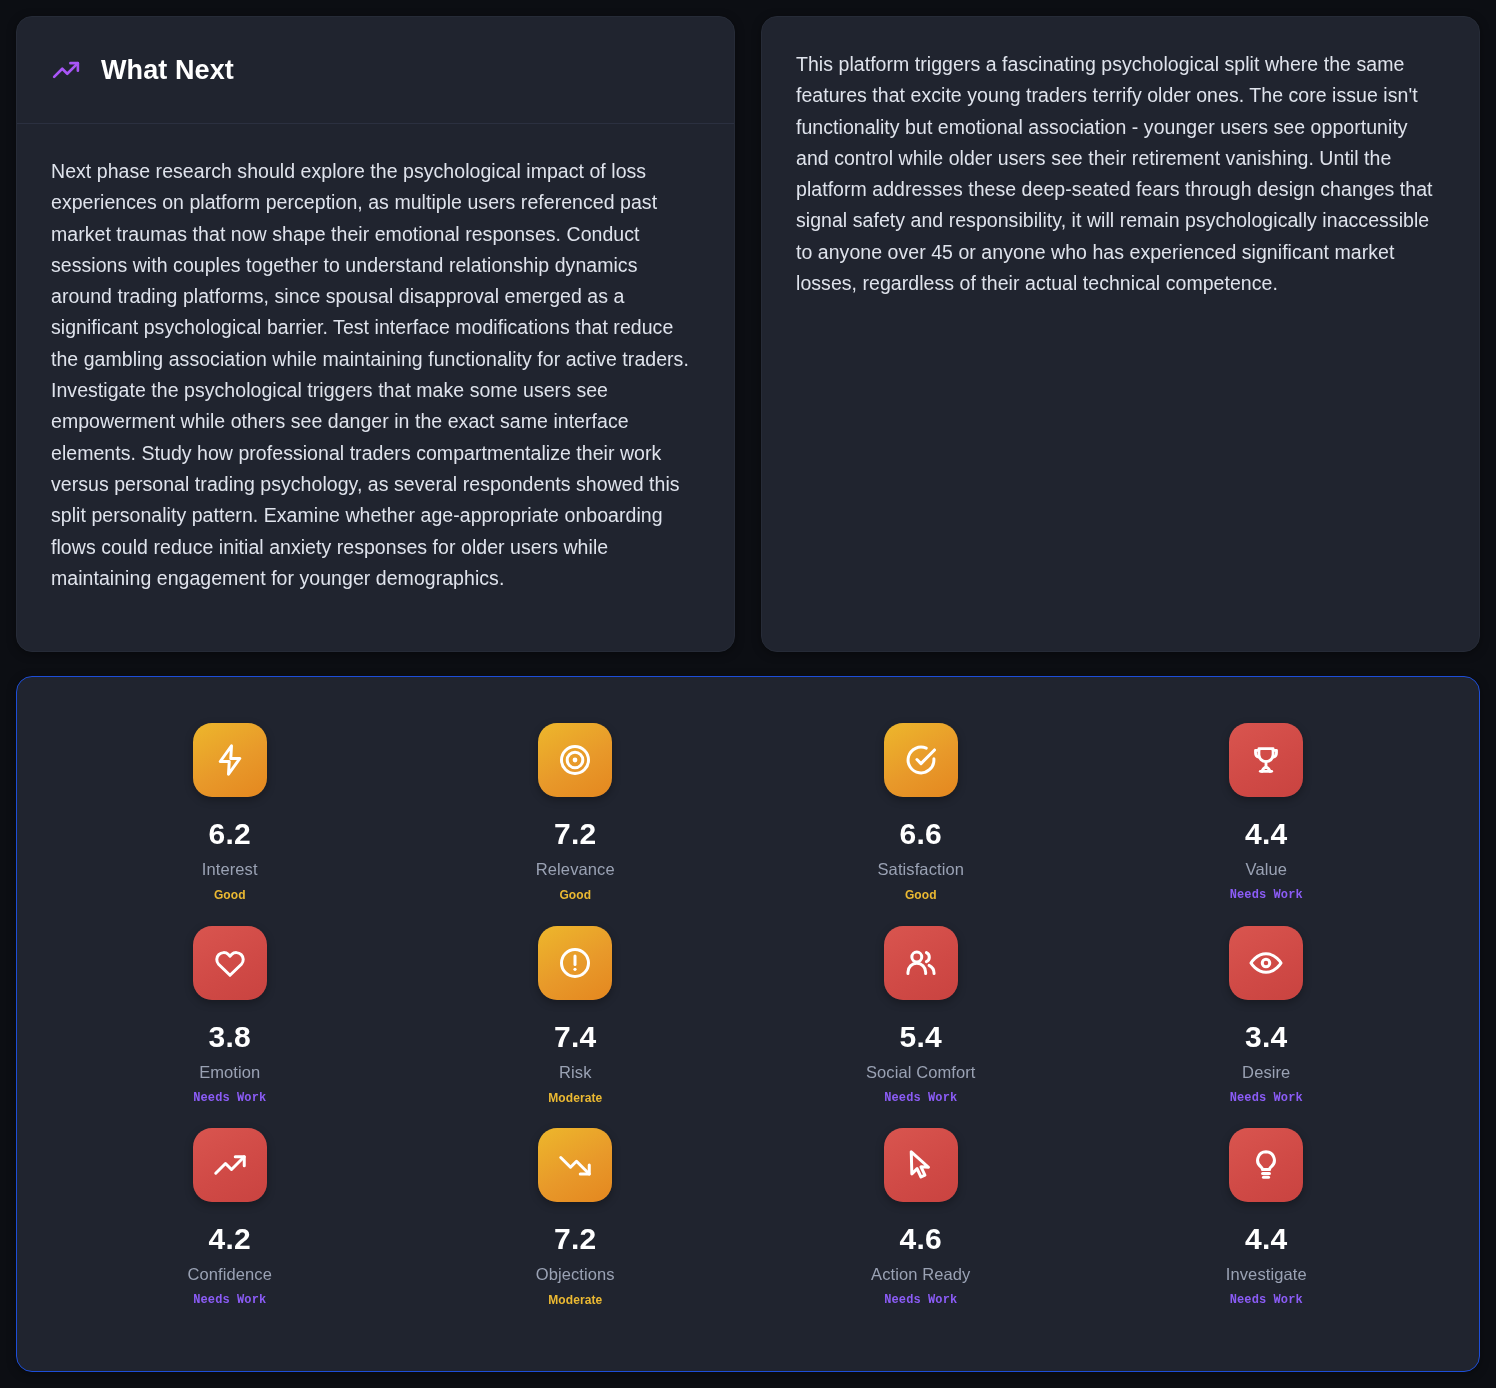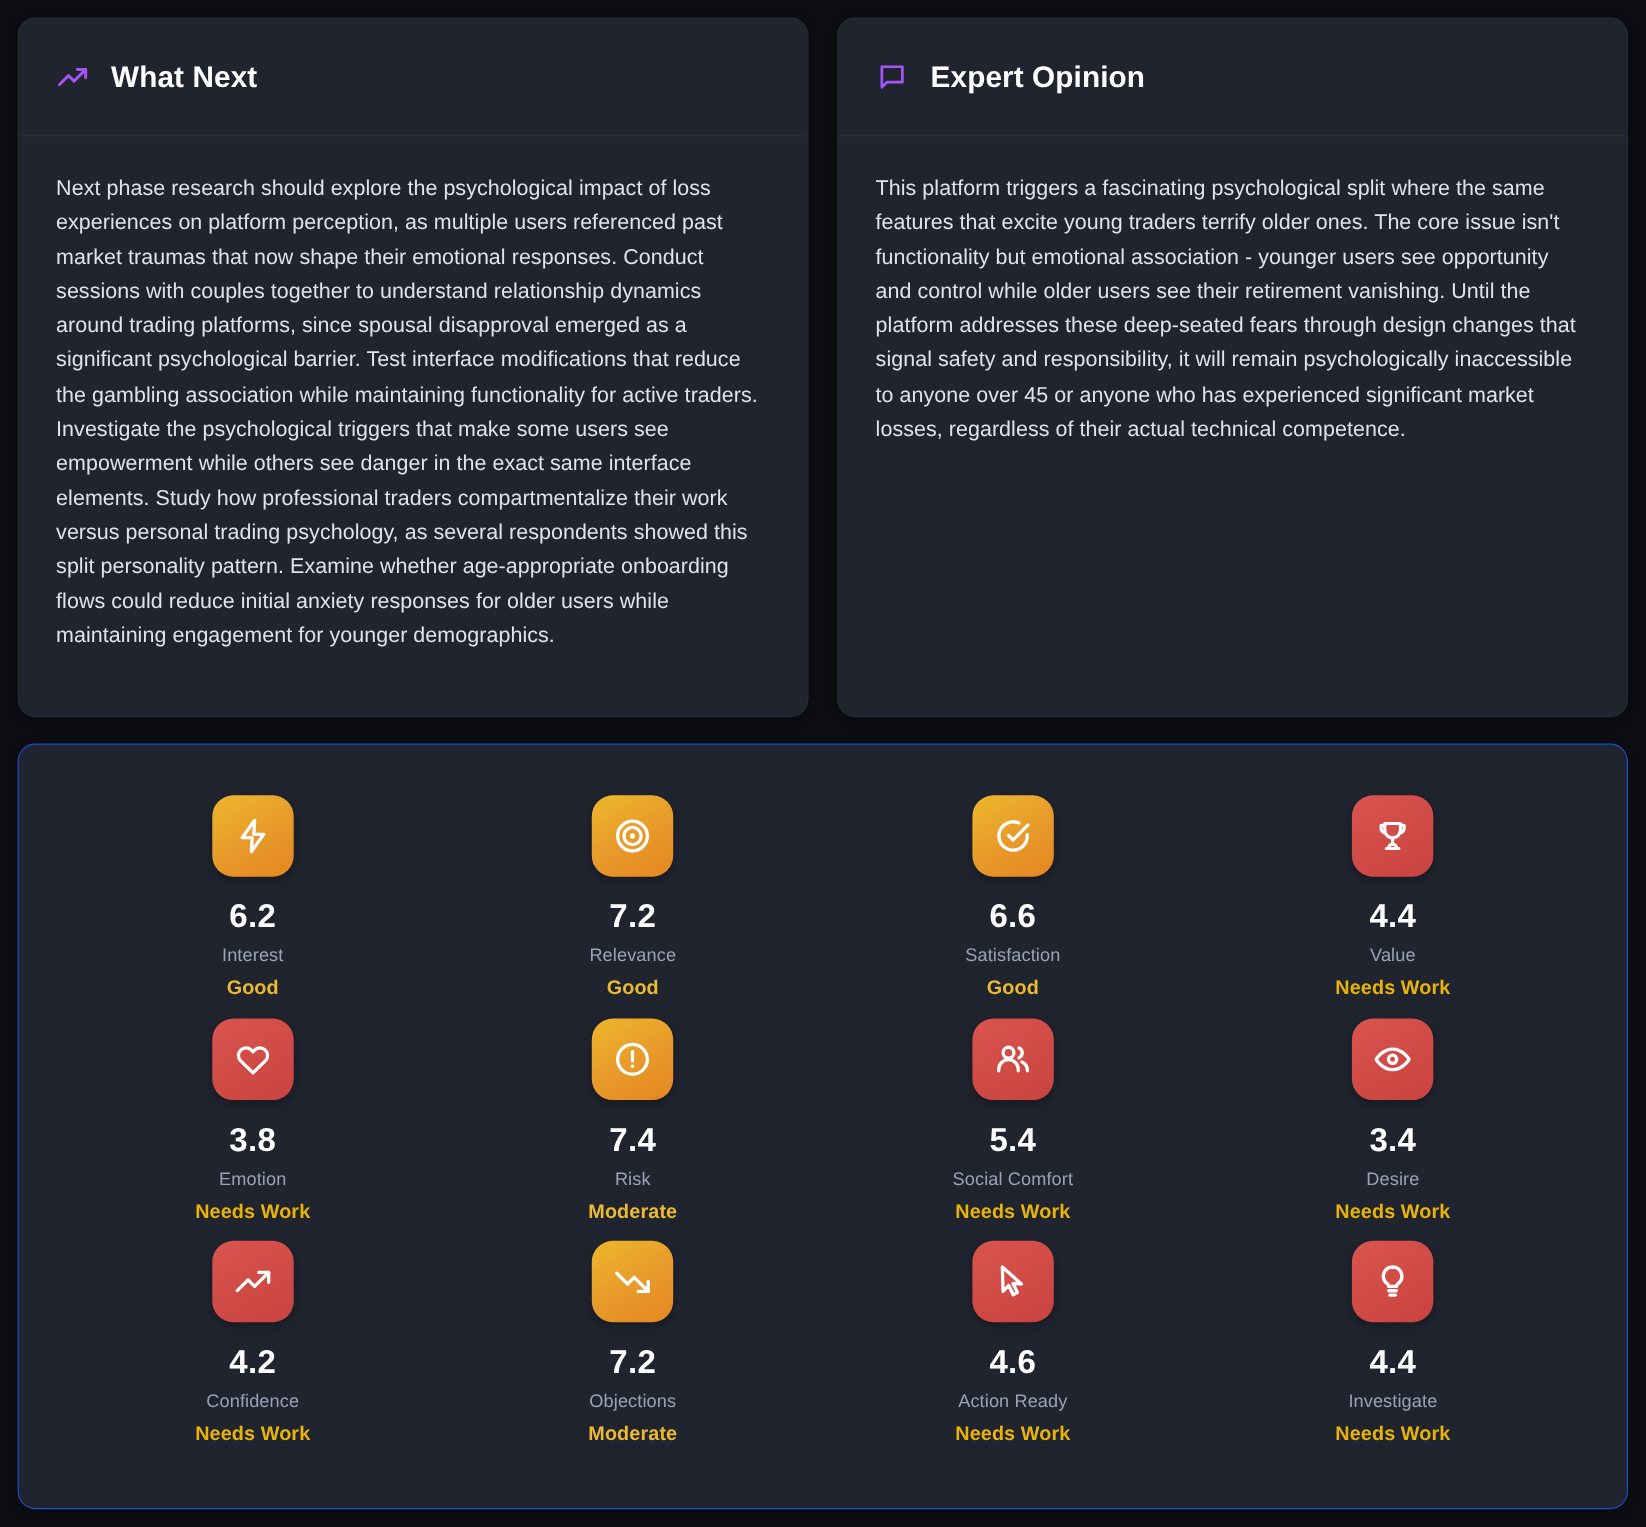--- a/index.html
+++ b/index.html
@@ -129,28 +129,28 @@
   .metric-label {
     margin-top: 9px;
     font-size: 16.5px;
     color: #9aa2b4;
     letter-spacing: .1px;
     text-align: center;
   }
 
   .metric-status {
     margin-top: 9px;
-    font-size: 18px;
+    font-size: 12px;
     font-weight: 700;
     letter-spacing: .1px;
   }
 
   .st-good      { color: #ebb932; }
   .st-moderate  { color: #ebb932; }
-  .st-needswork { color: #eab308; }
+  .st-needswork { color: #8b5cf6; font-family: Liberation Mono, monospace; }
 
   svg { display: block; }
 </style>
 </head>
 <body>
 
 <div class="page">
 
   <div class="top-row">
 
@@ -163,28 +163,20 @@
           </svg>
         </span>
         <h2 class="panel-title">What Next</h2>
       </div>
       <div class="panel-body">
         <p>Next phase research should explore the psychological impact of loss experiences on platform perception, as multiple users referenced past market traumas that now shape their emotional responses. Conduct sessions with couples together to understand relationship dynamics around trading platforms, since spousal disapproval emerged as a significant psychological barrier. Test interface modifications that reduce the gambling association while maintaining functionality for active traders. Investigate the psychological triggers that make some users see empowerment while others see danger in the exact same interface elements. Study how professional traders compartmentalize their work versus personal trading psychology, as several respondents showed this split personality pattern. Examine whether age-appropriate onboarding flows could reduce initial anxiety responses for older users while maintaining engagement for younger demographics.</p>
       </div>
     </section>
 
     <section class="panel">
-      <div class="panel-header">
-        <span class="hicon">
-          <svg width="28" height="28" viewBox="0 0 24 24" fill="none" stroke="currentColor" stroke-width="2.1" stroke-linecap="round" stroke-linejoin="round">
-            <path d="M4 4h16v12H8l-4 4z"></path>
-          </svg>
-        </span>
-        <h2 class="panel-title">Expert Opinion</h2>
-      </div>
       <div class="panel-body">
         <p>This platform triggers a fascinating psychological split where the same features that excite young traders terrify older ones. The core issue isn't functionality but emotional association - younger users see opportunity and control while older users see their retirement vanishing. Until the platform addresses these deep-seated fears through design changes that signal safety and responsibility, it will remain psychologically inaccessible to anyone over 45 or anyone who has experienced significant market losses, regardless of their actual technical competence.</p>
       </div>
     </section>
   </div>
 
   <section class="metrics-panel">
     <div class="metrics-grid">
 
       <div class="metric">

